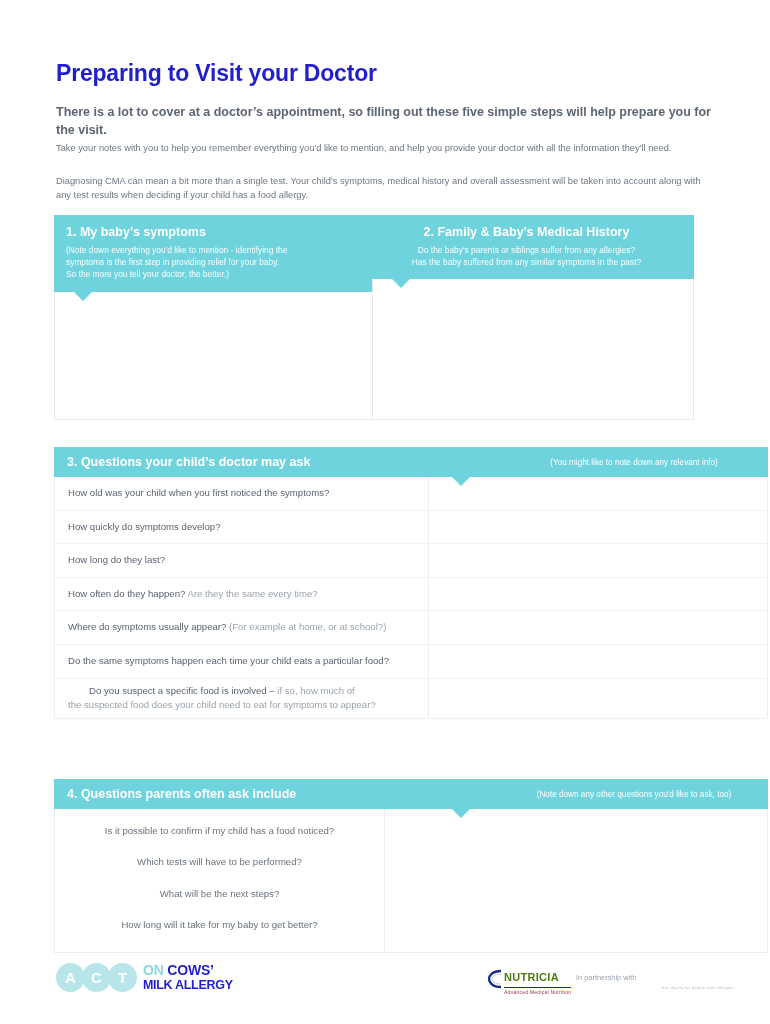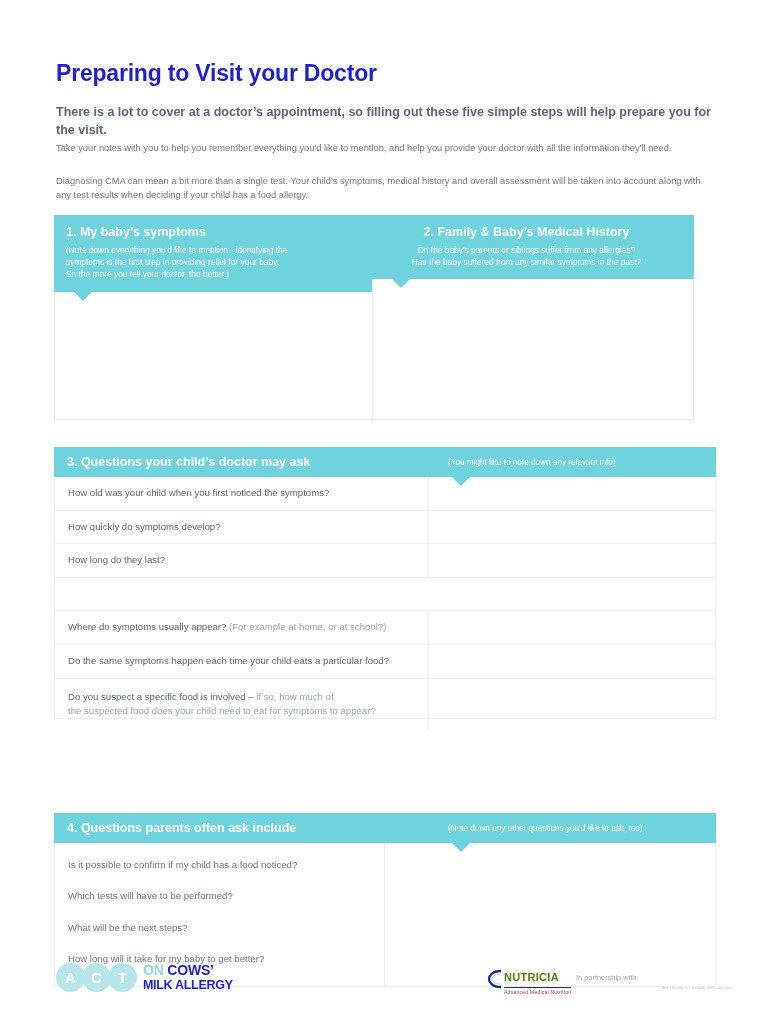--- a/index.html
+++ b/index.html
@@ -96,22 +96,23 @@
     opacity: .97;
   }
   .panel-body {
     height: 100%;
   }
 
   
   .qsection {
     position: absolute;
     left: 54px;
-    width: 662px;
-    box-sizing: border-box;
+    width: 714px;
+    box-sizing: border-box;
+    text-align: center;
   }
   .qsection-head {
     position: relative;
     background: #6fd3dd;
     height: 30px;
     display: flex;
     align-items: center;
   }
   .qsection-head .notch {
     position: absolute;
@@ -139,21 +140,21 @@
   .qtable {
     border: 1px solid #eceff1;
     border-top: none;
     box-sizing: border-box;
   }
   .qrow {
     display: flex;
     border-bottom: 1px solid #eef1f3;
     box-sizing: border-box;
   }
-  .qrow:last-child { border-bottom: none; flex-direction: column; }
+  .qrow:last-child { border-bottom: none; }
   .qcell-q {
     width: 374px;
     box-sizing: border-box;
     padding: 11px 14px 11px 13px;
     font-size: 9.6px;
     color: #5f6874;
     line-height: 1.5;
     border-right: 1px solid #eceff1;
   }
   .qcell-a {
@@ -162,21 +163,21 @@
   .q-strong { color: #5a6370; }
   .q-light  { color: #9aa3ad; }
 
   
   .sec3 { top: 447px; }
   .sec3 .qrow { height: 33.6px; }
   .sec3 .qrow.tall { height: 39px; }
   .sec3 .qcell-q { display: flex; align-items: center; }
 
   
-  .sec4 { top: 779px; margin-top: 34px; }
+  .sec4 { top: 779px; }
   .sec4 .qtable { height: 144px; display: flex; }
   .sec4 .q-col {
     width: 330px;
     box-sizing: border-box;
     border-right: 1px solid #eceff1;
     padding: 15px 13px 0 13px;
   }
   .sec4 .q-line {
     font-size: 9.6px;
     color: #6a737e;
@@ -317,20 +318,25 @@
         </div>
         <div class="qrow">
           <div class="qcell-q">
             <div>
               <div><span class="q-strong">How long do they last?</span></div>
             </div>
           </div>
           <div class="qcell-a"></div>
         </div>
         <div class="qrow">
+          <div class="qcell-q">
+            <div>
+              <div><span class="q-strong">How often do they happen?</span><span class="q-light"> Are they the same every time?</span></div>
+            </div>
+          </div>
           <div class="qcell-a"></div>
         </div>
         <div class="qrow">
           <div class="qcell-q">
             <div>
               <div><span class="q-strong">Where do symptoms usually appear?</span><span class="q-light"> (For example at home, or at school?)</span></div>
             </div>
           </div>
           <div class="qcell-a"></div>
         </div>

